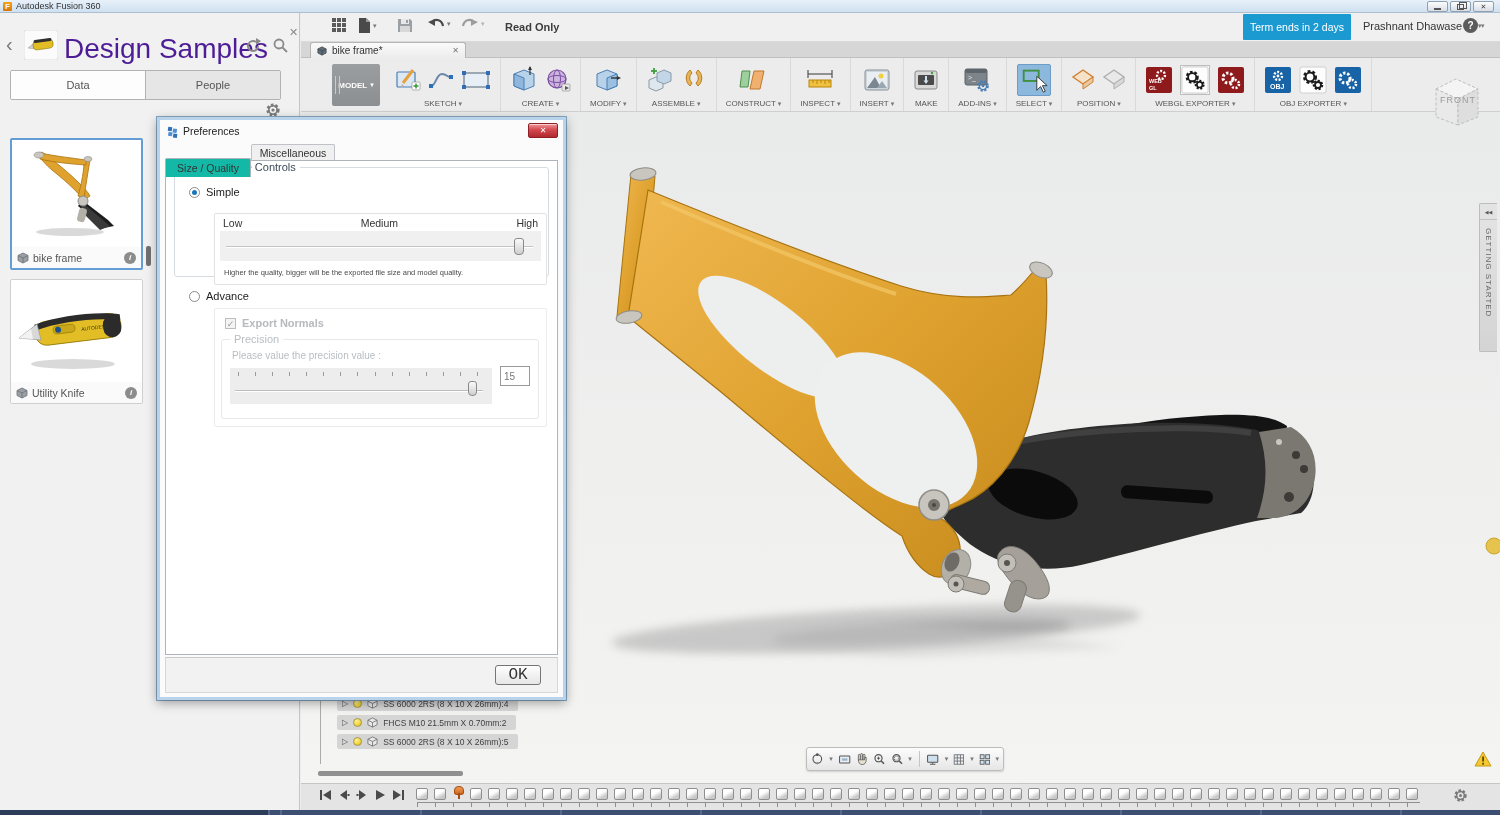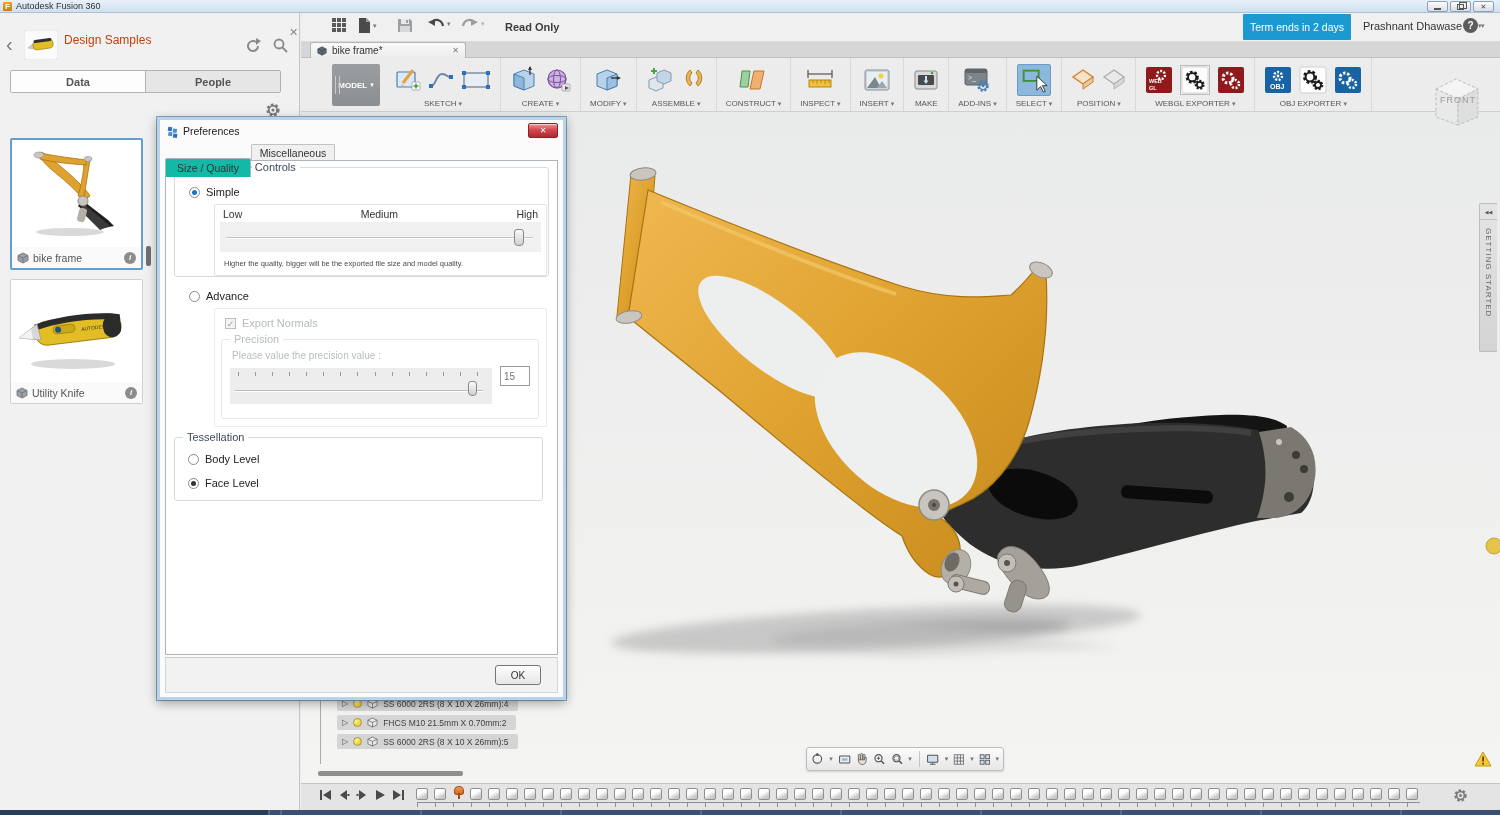--- a/index.html
+++ b/index.html
@@ -13,25 +13,25 @@
   #win-btns{position:absolute;right:6px;top:1px;display:flex;gap:2px;}
   .winbtn{width:21px;height:11px;background:linear-gradient(#fdfdfd,#d8dee6);border:1px solid #8ea0b4;border-radius:2px;display:flex;align-items:center;justify-content:center;font-size:7px;color:#444;}
   .ico-min{width:7px;height:2px;background:#555;margin-top:4px;}
   .ico-max{position:relative;width:7px;height:6px;border:1px solid #555;}
   .ico-max::after{content:"";position:absolute;left:1px;top:-3px;width:6px;height:5px;border:1px solid #555;background:transparent;}
 
   
   #left-panel{left:0;top:13px;width:300px;height:797px;background:#f1f1f1;border-right:1px solid #c6c6c6;}
   #panel-back{left:6px;top:20px;font-size:20px;color:#777;}
   #panel-knife-icon{left:24px;top:17px;}
-  #panel-title{left:64px;top:20px;font-size:12px;color:#c2410c;}
+  #panel-title{left:64px;top:20px;font-size:28px;color:#4c1d95;}
   #panel-refresh{left:244px;top:24px;}
   #panel-search{left:272px;top:24px;}
   #panel-close{left:289px;top:13px;font-size:11px;color:#888;}
-  .seg-wrap{left:10px;top:57px;width:271px;height:23px;display:flex;border:1px solid #b2b2b2;border-radius:2px;overflow:hidden;font-weight:bold;}
+  .seg-wrap{left:10px;top:57px;width:271px;height:30px;display:flex;border:1px solid #b2b2b2;border-radius:2px;overflow:hidden;}
   .seg{flex:1;display:flex;align-items:center;justify-content:center;font-size:11px;color:#555;background:#e6e6e6;}
   .seg.sel{background:#fdfdfd;}
   .seg+.seg{border-left:1px solid #b2b2b2;}
   #panel-gear{left:265px;top:89px;}
   .card{left:10px;background:#fff;border:1px solid #cfcfcf;border-radius:2px;}
   #card-1{top:125px;width:133px;height:132px;border:2px solid #639dd4;}
   #card-2{top:266px;width:133px;height:125px;}
   .card-label{position:absolute;left:0;right:0;bottom:0;height:21px;display:flex;align-items:center;gap:4px;padding:0 5px;background:#fafafa;}
   .card-label span{font-size:10.5px;color:#555;flex:1;}
   .info-dot{width:12px;height:12px;border-radius:50%;background:#8c8c8c;color:#fff;font-size:8px;font-style:italic;font-weight:bold;display:flex;align-items:center;justify-content:center;}
@@ -100,32 +100,32 @@
   #dlg-title{position:absolute;left:0;top:0;right:0;height:22px;display:flex;align-items:center;gap:6px;padding-left:7px;}
   #dlg-title .t{font-size:10.5px;color:#222;}
   #pref-ico{width:10px;height:10px;position:relative;}
   #pref-ico::before{content:"";position:absolute;left:1px;top:1px;width:4px;height:4px;background:#2d6fb8;box-shadow:5px 1px 0 #4d8fd0,1px 5px 0 #4d8fd0,6px 6px 0 #2d6fb8;transform:rotate(8deg);}
   #dlg-close{position:absolute;right:5px;top:3px;width:30px;height:15px;background:linear-gradient(#f0989b,#d2484e 45%,#b02a30);border:1px solid #8e1f24;border-radius:2px;color:#fff;font-size:8px;display:flex;align-items:center;justify-content:center;box-shadow:inset 0 1px rgba(255,255,255,.55);}
   .dtab{position:absolute;font-size:10.5px;color:#333;display:flex;align-items:center;justify-content:center;}
   #dtab-1{left:5px;top:22px;width:86px;height:19px;background:#14b8a6;border:1px solid #aeb4ba;border-bottom:none;border-radius:2px 2px 0 0;z-index:3;margin-top:16px;}
   #dtab-2{left:91px;top:24px;width:84px;height:17px;background:#f0f0f0;border:1px solid #bfc3c7;border-bottom:none;border-radius:2px 2px 0 0;}
   #dlg-panel{position:absolute;left:5px;top:40px;width:393px;height:495px;background:#fff;border:1px solid #aeb4ba;z-index:2;}
   #dlg-footer{position:absolute;left:5px;bottom:4px;width:393px;height:36px;background:#f2f2f2;border:1px solid #d7d7d7;border-top:1px solid #c9c9c9;}
-  #ok-btn{position:absolute;right:16px;top:7px;width:46px;height:20px;background:linear-gradient(#fefefe,#e6e6e6);border:1px solid #757575;border-radius:3px;font-size:10px;color:#333;display:flex;align-items:center;justify-content:center;}
+  #ok-btn{position:absolute;right:16px;top:7px;width:46px;height:20px;background:linear-gradient(#fefefe,#e6e6e6);border:1px solid #757575;border-radius:3px;font-size:16px;color:#333;display:flex;align-items:center;justify-content:center;font-family:Liberation Mono, monospace;}
   .groupbox{position:absolute;border:1px solid #d7dce1;border-radius:3px;}
   .gb-label{position:absolute;top:-7px;left:8px;background:#fff;padding:0 4px;font-size:11px;color:#3d4a57;}
   .radio{width:11px;height:11px;border-radius:50%;border:1px solid #8a8a8a;background:#fff;position:relative;flex:none;}
   .radio.sel::after{content:"";position:absolute;left:2px;top:2px;width:5px;height:5px;border-radius:50%;background:#1a76bc;}
   .radio.sel-dark::after{content:"";position:absolute;left:2px;top:2px;width:5px;height:5px;border-radius:50%;background:#333;}
   .row{position:absolute;display:flex;align-items:center;gap:6px;}
   .row .rl{font-size:11px;color:#222;}
-  .row .rl.dim{color:#b6babe;}
+  .row .rl.dim{color:#b6babe;font-weight:bold;}
   #gb-quality{left:8px;top:6px;width:375px;height:110px;}
   #simple-row{left:14px;top:18px;}
-  #slider-panel{position:absolute;left:39px;top:36px;width:333px;height:72px;background:#fff;border:1px solid #e2e2e2;border-radius:2px;}
+  #slider-panel{position:absolute;left:39px;top:45px;width:333px;height:72px;background:#fff;border:1px solid #e2e2e2;border-radius:2px;}
   #sl-labels{position:absolute;left:8px;right:8px;top:3px;display:flex;justify-content:space-between;font-size:10.5px;color:#333;}
   #sl-strip{position:absolute;left:5px;top:17px;width:321px;height:30px;background:#f0f0f0;}
   #sl-track{position:absolute;left:6px;right:8px;top:15px;height:2px;background:#c4c4c4;border-bottom:1px solid #fff;}
   .handle{position:absolute;width:10px;height:17px;background:linear-gradient(#fafafa,#cfcfcf);border:1px solid #8a8a8a;border-radius:3px 3px 4px 4px;}
   #sl-handle{left:294px;top:7px;}
   #sl-note{position:absolute;left:9px;top:54px;font-size:7.5px;font-weight:normal;color:#4a4a4a;}
   #advance-row{left:14px;top:122px;}
   #advance-box{position:absolute;left:39px;top:140px;width:333px;height:119px;border:1px solid #ececec;border-radius:2px;}
   #en-row{left:10px;top:8px;}
   .checkbox{width:11px;height:11px;border:1px solid #bdbdbd;background:#f4f4f4;font-size:9px;color:#9a9a9a;line-height:10px;text-align:center;}
@@ -900,31 +900,20 @@
                   <i></i>
                 </div>
               <div id="prec-track"></div>
               <div class="handle" id="prec-handle"></div>
             </div>
             <div id="prec-value">15</div>
           </div>
         </div>
       </div>
 
-      <div class="groupbox" id="gb-tess">
-        <span class="gb-label">Tessellation</span>
-        <div class="row" id="tess-body">
-          <span class="radio"></span>
-          <span class="rl">Body Level</span>
-        </div>
-        <div class="row" id="tess-face">
-          <span class="radio sel-dark"></span>
-          <span class="rl">Face Level</span>
-        </div>
-      </div>
     </div>
 
     <div id="dlg-footer">
       <div id="ok-btn">OK</div>
     </div>
   </div>
 
 </div>
 
 </body></html>

